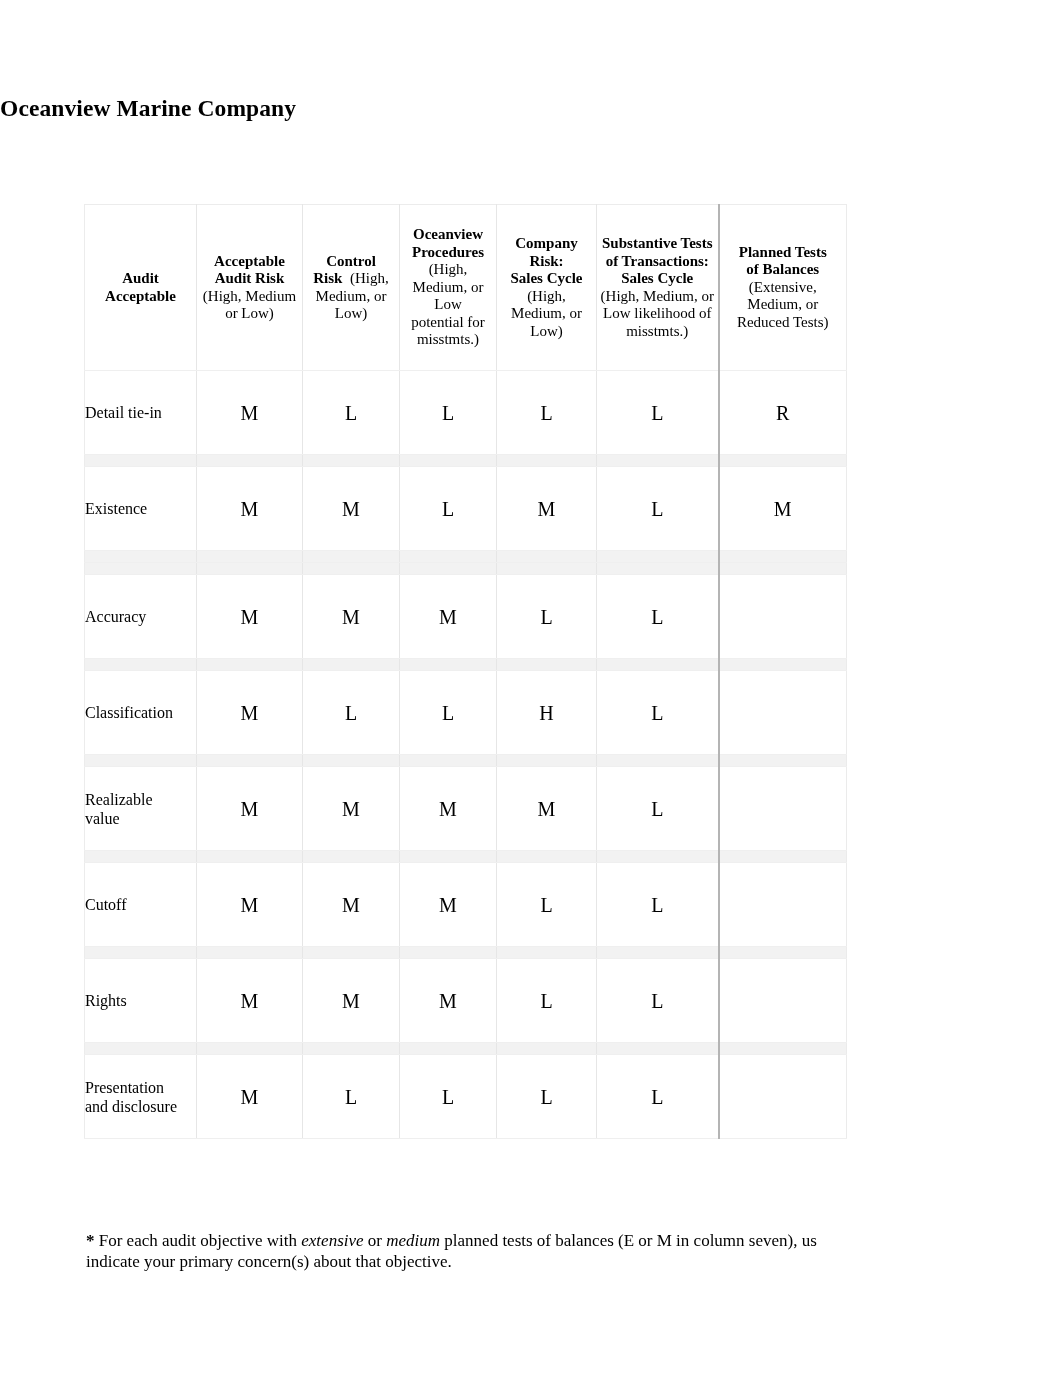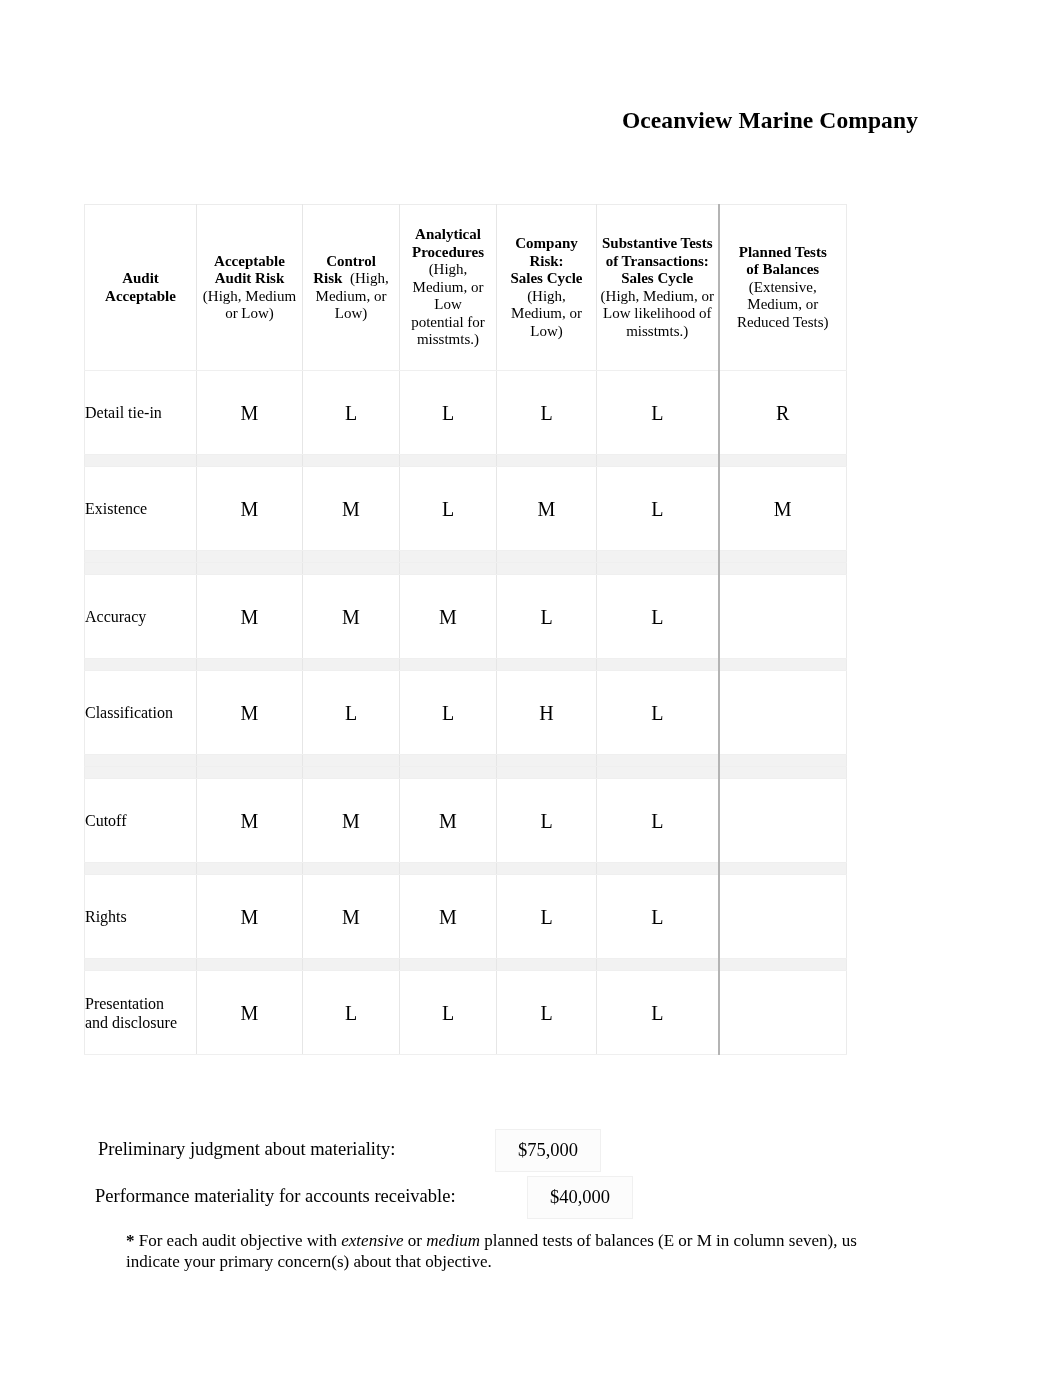--- a/index.html
+++ b/index.html
@@ -20,23 +20,23 @@
     position: relative;
     width: 1062px;
     height: 1377px;
     background: #fff;
   }
 
   
   .title-block {
     position: absolute;
     left: 0;
-    top: 104px;
+    top: 92px;
     width: 918px;
-    text-align: right;
+    text-align: left;
   }
   .title-line {
     font-weight: bold;
     font-size: 23.5px;
     line-height: 32.5px;
     letter-spacing: 0.1px;
     white-space: nowrap;
   }
 
   
@@ -147,21 +147,20 @@
 
   
   .footnote {
     position: absolute;
     left: 86px;
     top: 1231px;
     width: 762px;
     font-size: 17px;
     line-height: 20.5px;
     text-align: left;
-    margin-left: 40px;
   }
   .footnote .it { font-style: italic; }
   .footnote .bold { font-weight: bold; }
 </style>
 </head>
 <body>
 
 <div class="page">
 
   <div class="title-block">
@@ -191,21 +190,21 @@
             <span>(High, Medium</span><br>
             <span>or Low)</span>
           </th>
           <th class="hdr">
             <span class="b">Control</span><br>
             <span class="b">Risk</span>&nbsp;&nbsp;<span>(High,</span><br>
             <span>Medium, or</span><br>
             <span>Low)</span>
           </th>
           <th class="hdr">
-            <span class="b">Analytical</span><br>
+            <span class="b">Oceanview</span><br>
             <span class="b">Procedures</span><br>
             <span>(High,</span><br>
             <span>Medium, or</span><br>
             <span>Low</span><br>
             <span>potential for</span><br>
             <span>misstmts.)</span>
           </th>
           <th class="hdr">
             <span class="b">Company Risk:</span><br>
             <span class="b">Sales Cycle</span><br>
@@ -311,20 +310,32 @@
         <tr class="spacer">
             <td></td>
             <td></td>
             <td></td>
             <td></td>
             <td></td>
             <td></td>
             <td></td>
           </tr>
 
+        <tr>
+          <td class="obj">
+            <span>Realizable</span><br>
+            <span>value</span>
+          </td>
+          <td class="val">M</td>
+          <td class="val">M</td>
+          <td class="val">M</td>
+          <td class="val">M</td>
+          <td class="val">L</td>
+          <td class="val"></td>
+        </tr>
         <tr class="spacer">
             <td></td>
             <td></td>
             <td></td>
             <td></td>
             <td></td>
             <td></td>
             <td></td>
           </tr>
 
@@ -375,29 +386,19 @@
           <td class="val">L</td>
           <td class="val">L</td>
           <td class="val">L</td>
           <td class="val">L</td>
           <td class="val"></td>
         </tr>
       </tbody>
     </table>
   </div>
 
-  <div class="materiality">
-    <div class="mat-row">
-      <span class="mat-label">Preliminary judgment about materiality:</span>
-      <span class="mat-value">$75,000</span>
-    </div>
-    <div class="mat-row">
-      <span class="mat-label indent2">Performance materiality for accounts receivable:</span>
-      <span class="mat-value v2">$40,000</span>
-    </div>
-  </div>
 
   <div class="footnote">
     <span class="bold">*</span><span> For each audit objective with </span><span class="it">extensive</span><span> or </span><span class="it">medium</span><span> planned tests of balances (E or M in column seven), us</span>
     <span>indicate your primary concern(s) about that objective.</span>
   </div>
 
 </div>
 
 </body></html>

